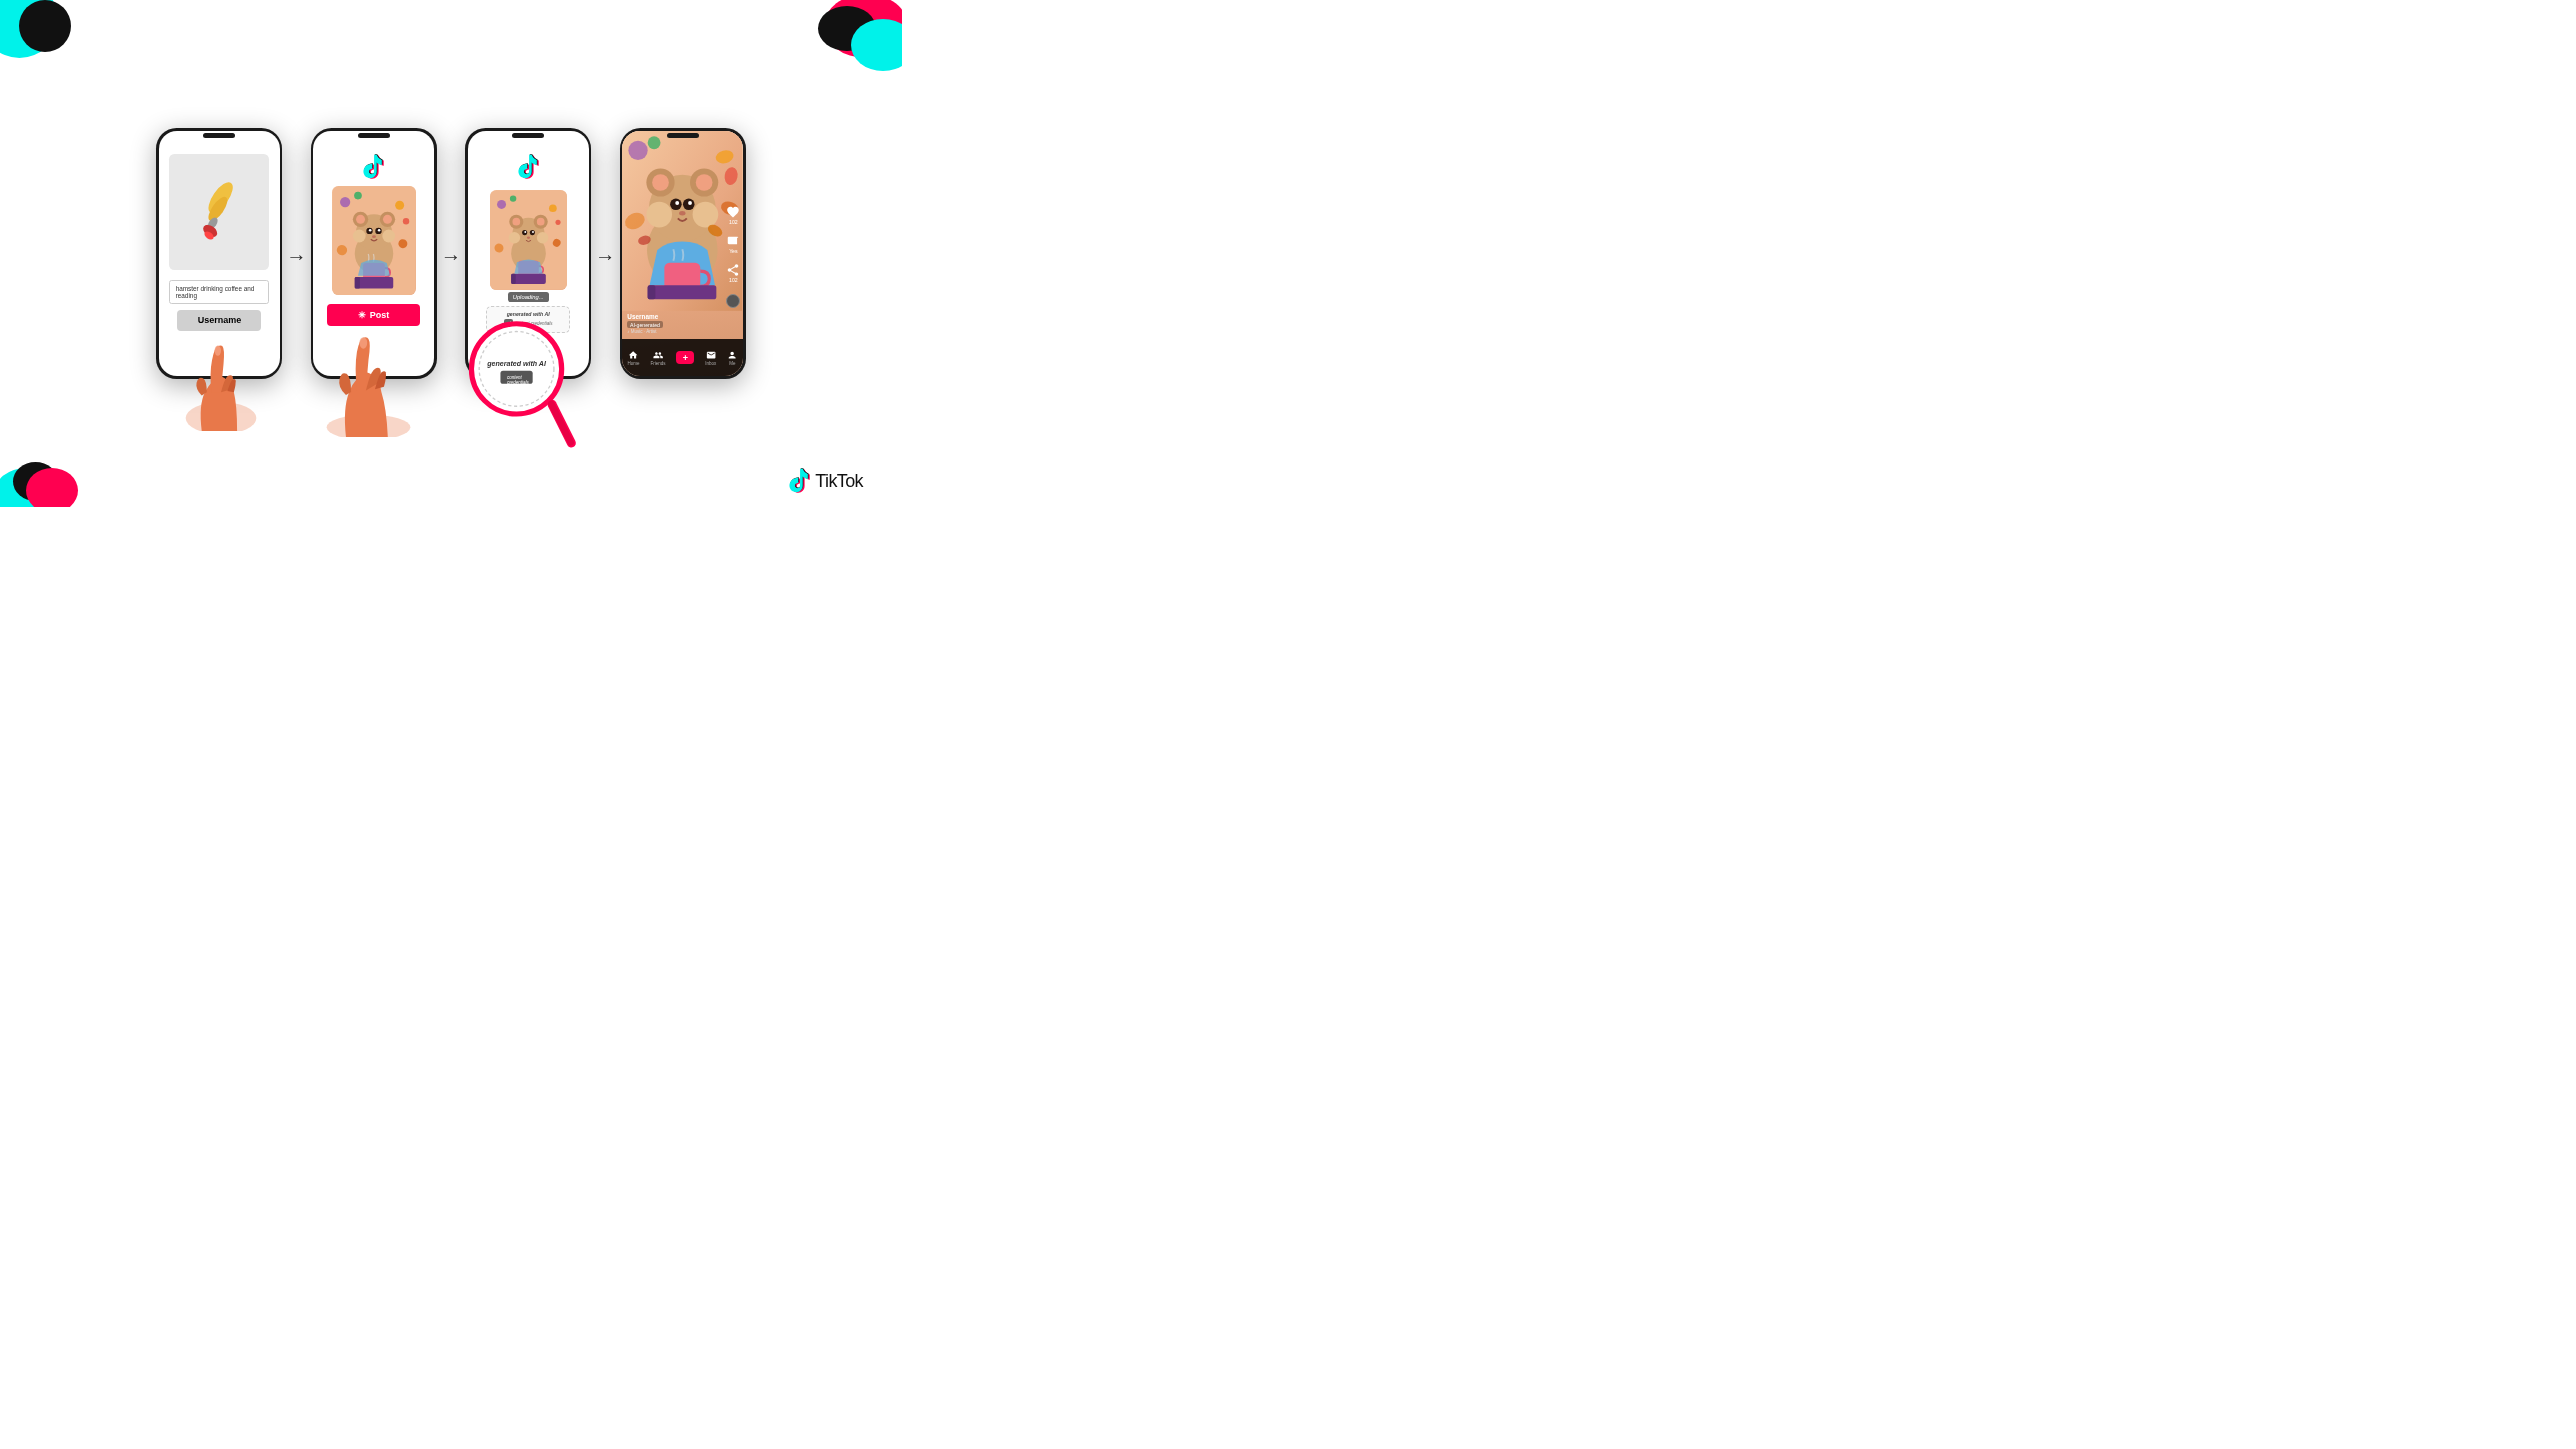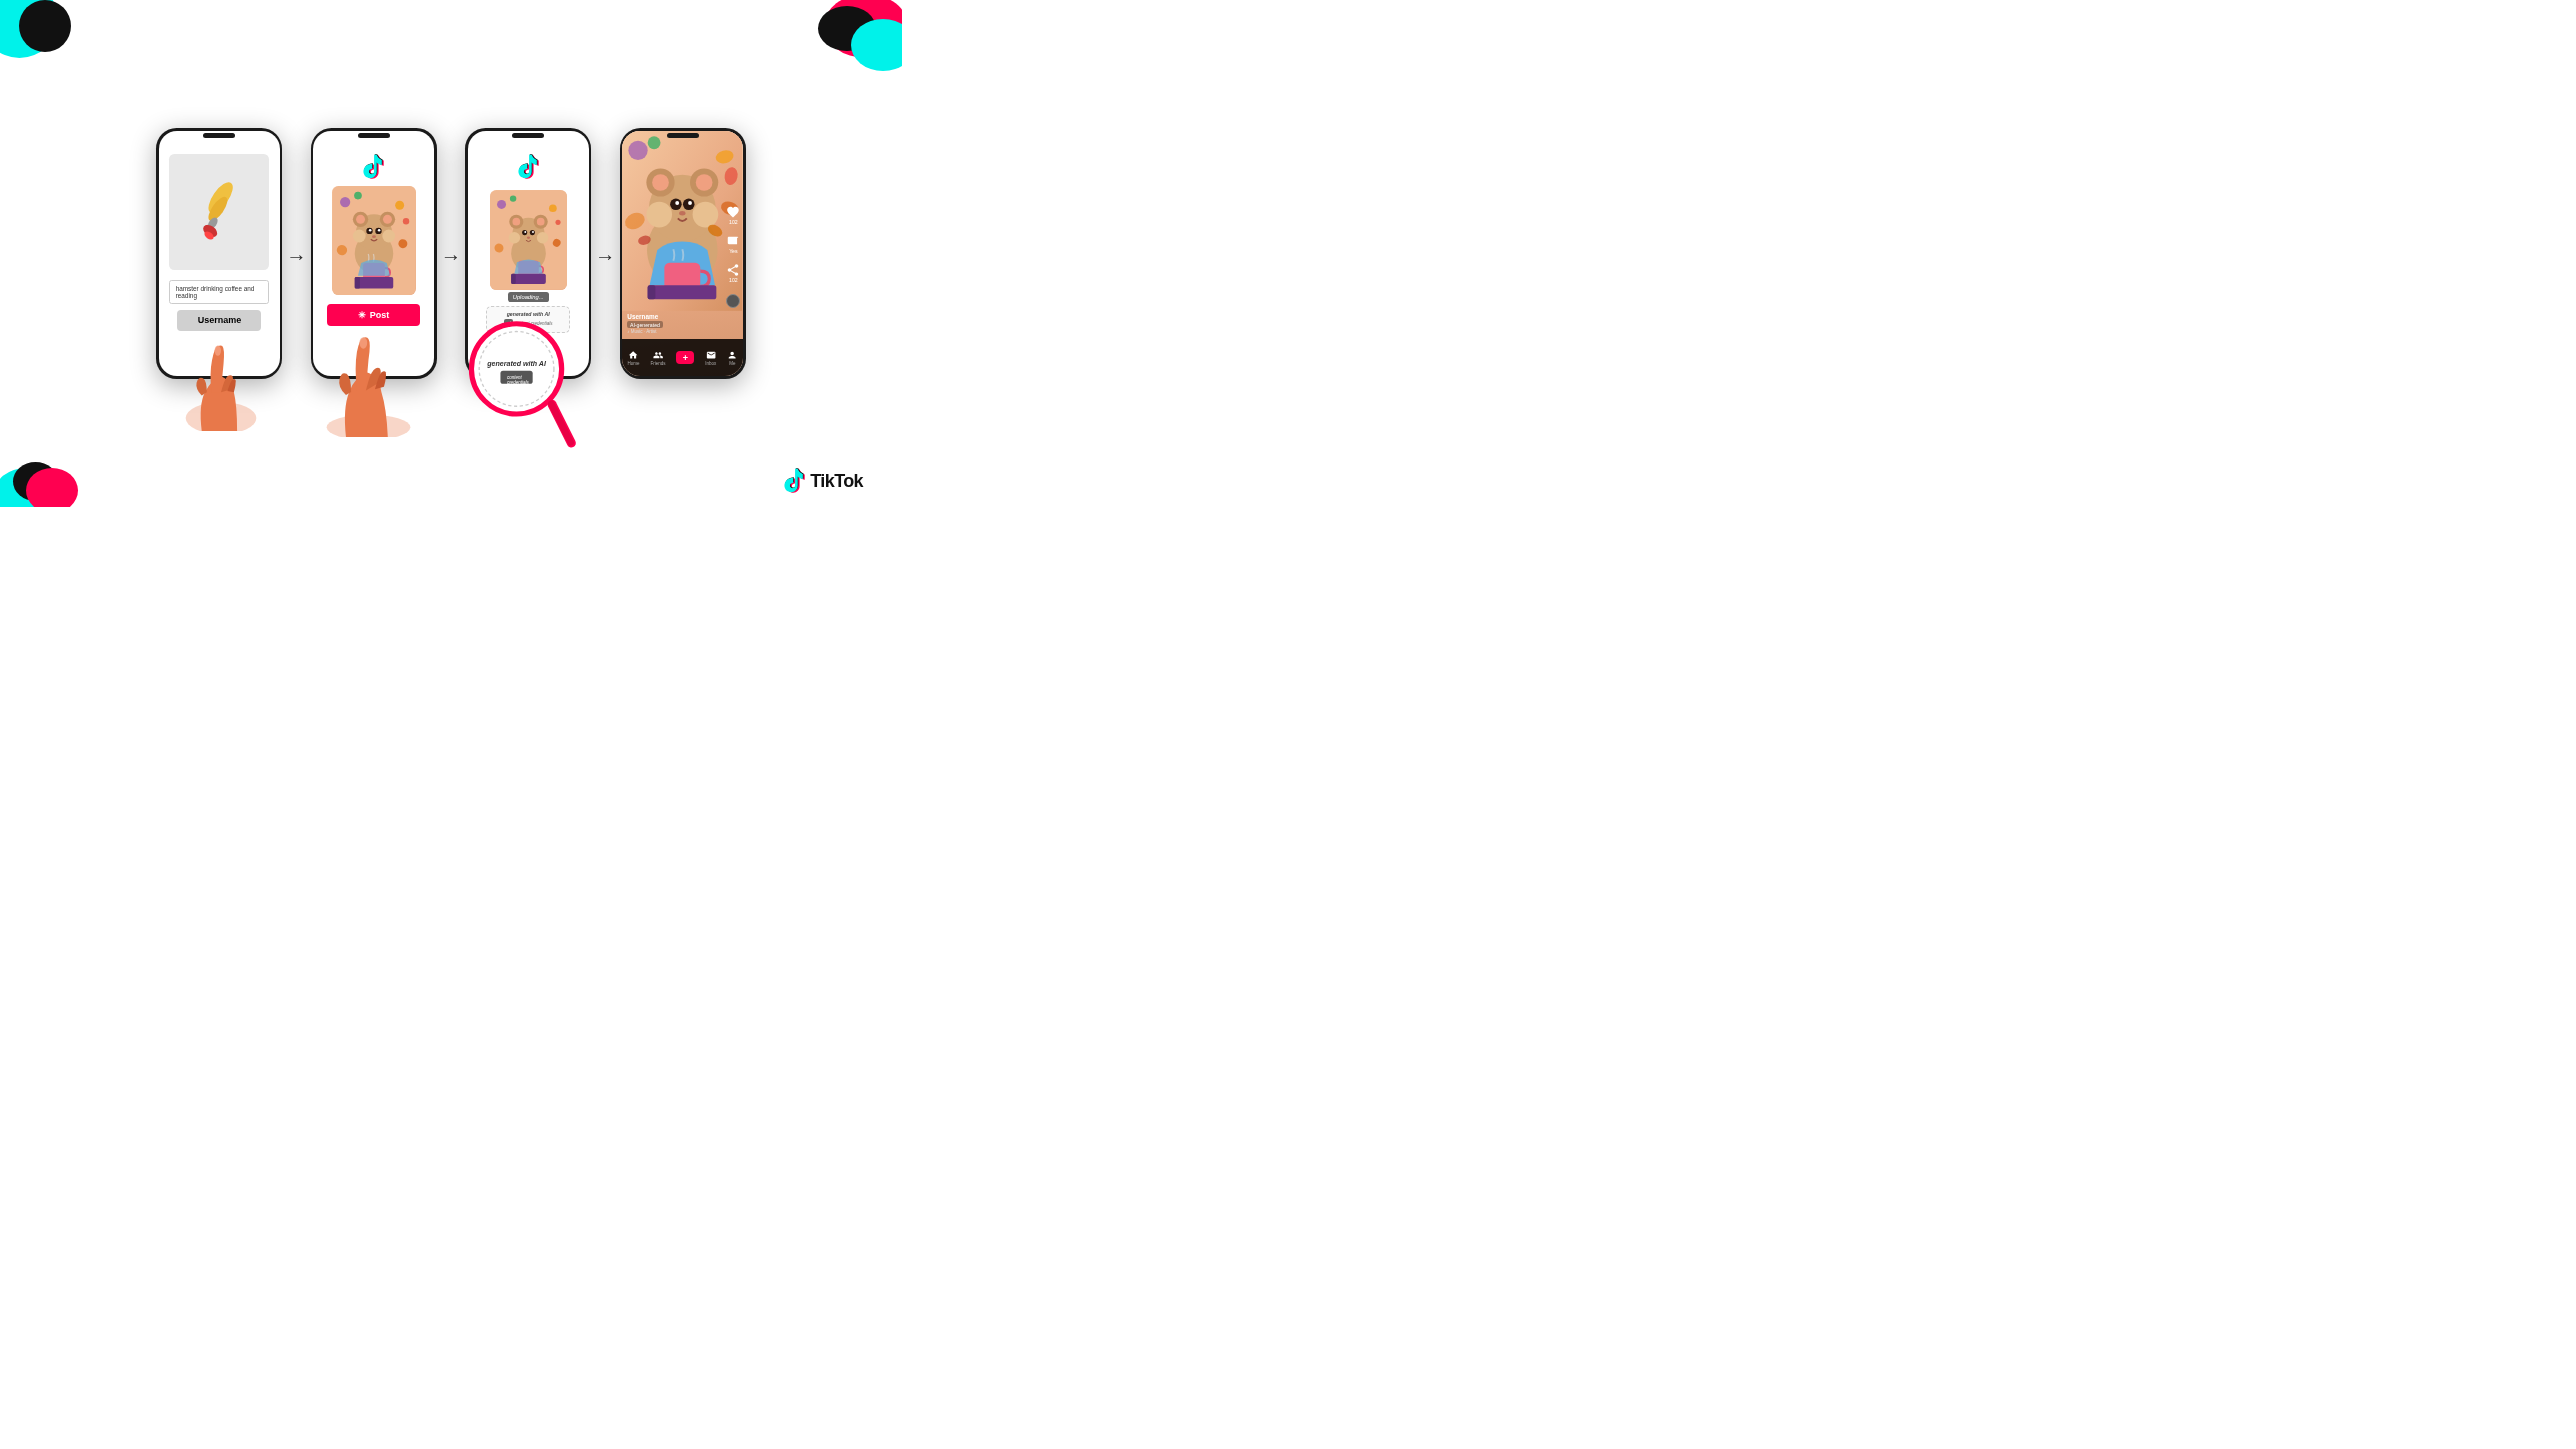--- a/index.html
+++ b/index.html
@@ -333,21 +333,21 @@
       position: absolute;
       bottom: 13px;
       right: 39px;
       display: flex;
       align-items: center;
       gap: 3.9px;
       z-index: 20;
     }
     .tiktok-brand-text {
       font-size: 18px;
-      font-weight: 700;
+      font-weight: 400;
       color: #111;
       letter-spacing: -0.6px;
     }
 
     
     .paintbrush-svg {
       transform: rotate(-20deg);
     }
 
     

